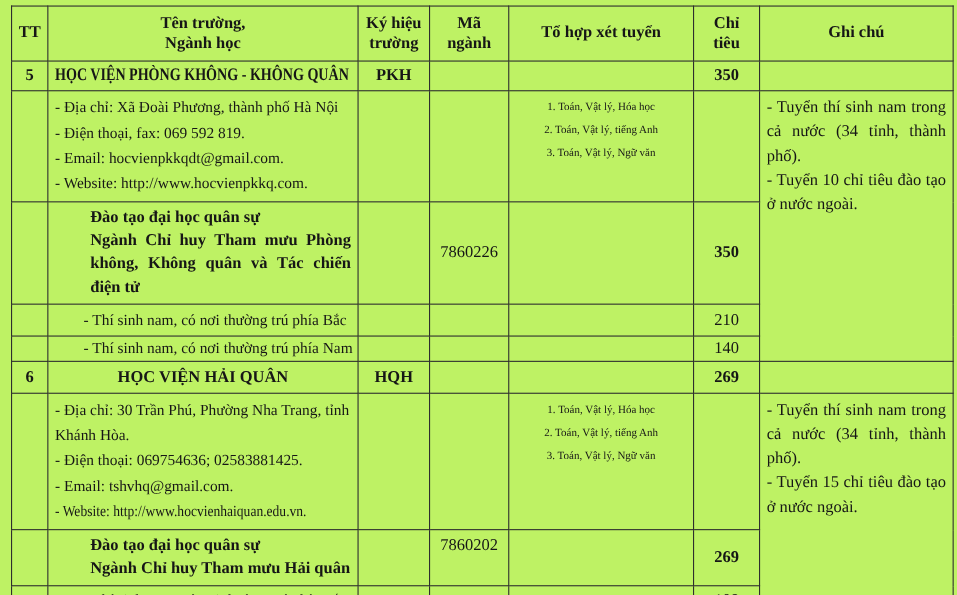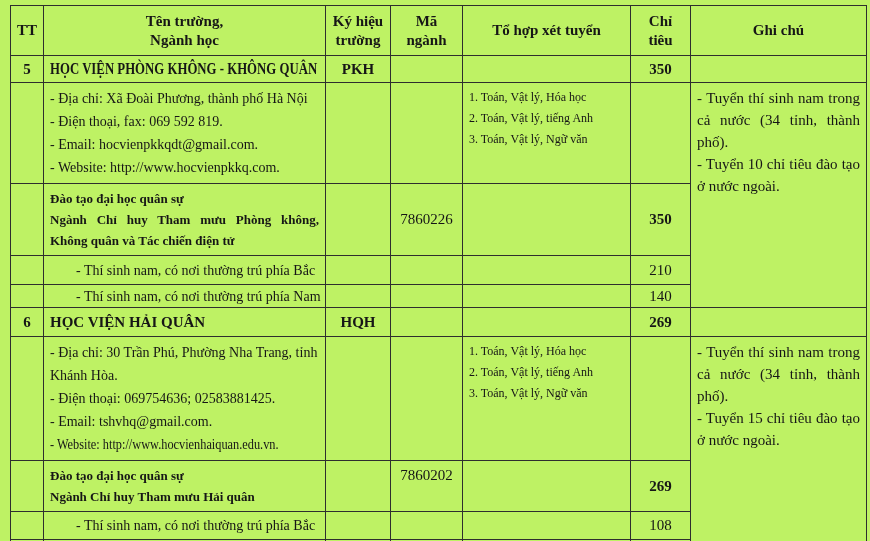--- a/index.html
+++ b/index.html
@@ -49,51 +49,53 @@
   tr.h-s6title{ height: 29px; }
   tr.h-s6det  { height: 111px; }
   tr.h-s6prog { height: 45px; }
   tr.h-s6n    { height: 28px; }
   tr.h-s6s    { height: 23px; }
   tr.last td  { border-bottom: 4px solid #1b1b1b; }
 
   .v-top   { vertical-align: top; padding-top: 4px; padding-bottom: 4px; }
   .center  { text-align: center; }
   .bold    { font-weight: bold; }
-  .title-cell { font-weight: bold; white-space: nowrap; }
+  .title-cell { font-weight: bold; white-space: nowrap; text-align: center; }
   .cond80 {
     display: inline-block;
     transform: scaleX(0.80);
     transform-origin: 0 50%;
     white-space: nowrap;
     font-size: 16px;
   }
   .cond88 {
     display: inline-block;
     transform: scaleX(0.88);
     transform-origin: 0 50%;
     white-space: nowrap;
   }
   .contact-line {
     font-size: 14px;
     line-height: 23px;
   }
   .combo-line {
-    font-size: 12px;
+    font-size: 10px;
     line-height: 21px;
+    text-align: center;
   }
   .note-line {
     font-size: 15px;
     line-height: 22px;
     text-align: justify;
   }
   .prog-line {
-    font-size: 13px;
+    font-size: 15px;
     font-weight: bold;
     line-height: 21px;
+    margin-left: 32px;
   }
   .prog-line.justify { text-align: justify; }
   .region-label {
     font-size: 14px;
     white-space: nowrap;
     margin-left: 26px;
   }
   .num { font-size: 15px; margin-left: 22px; }
 </style>
 </head>

